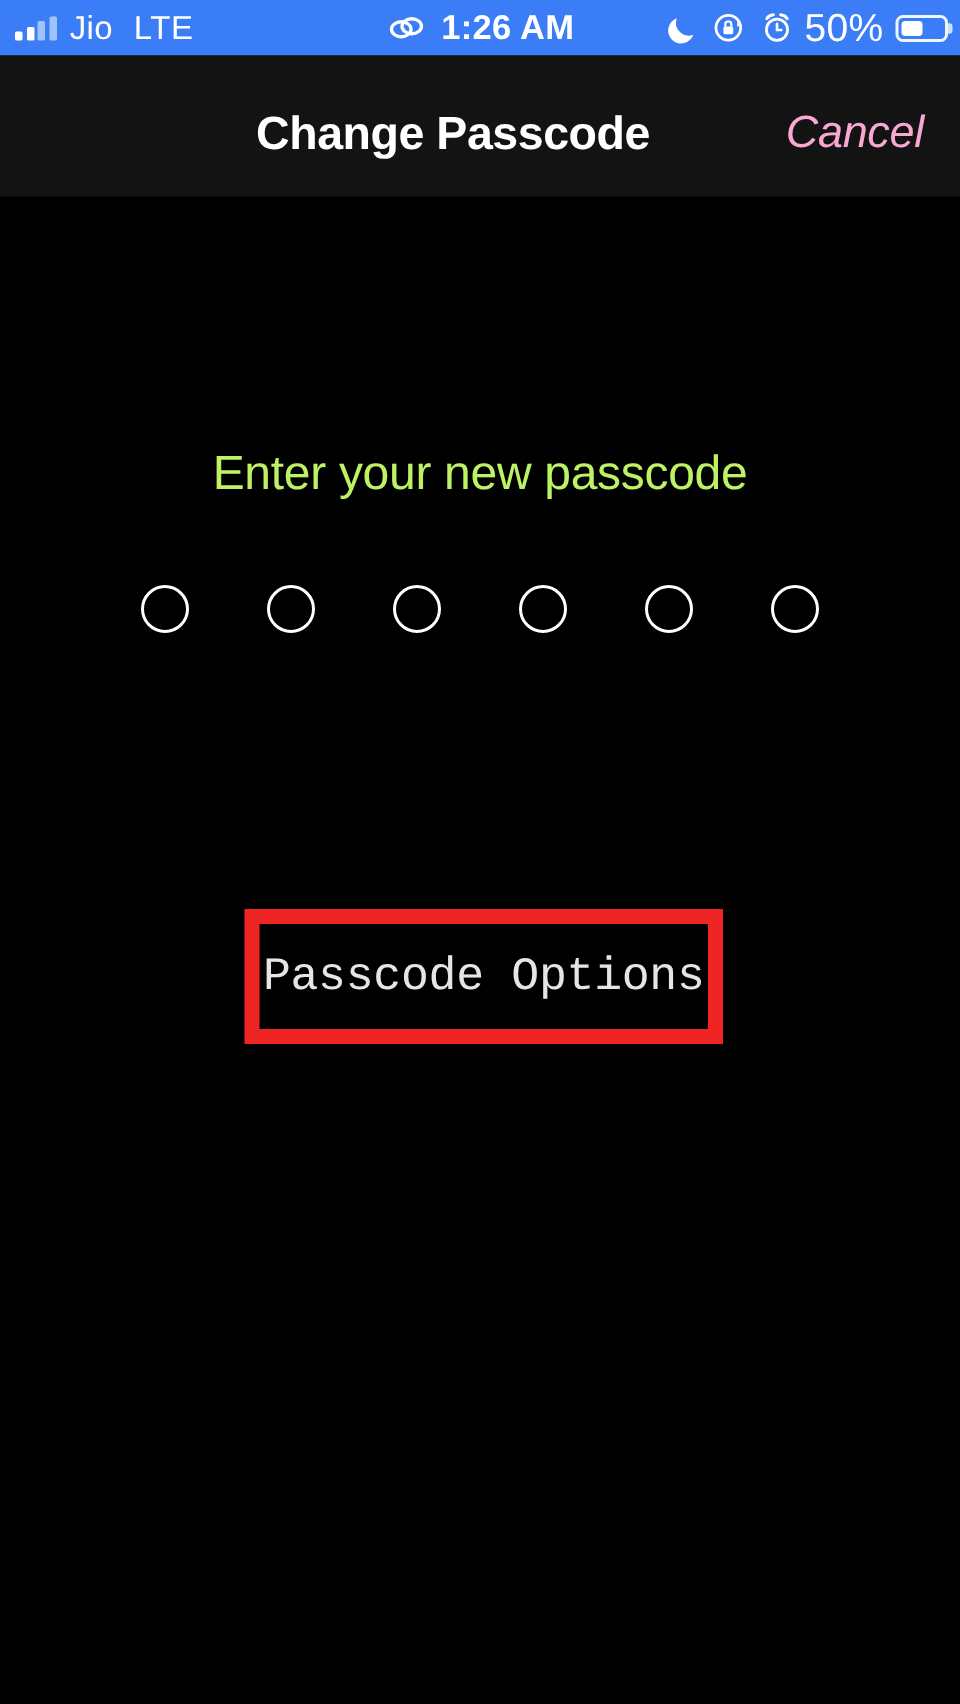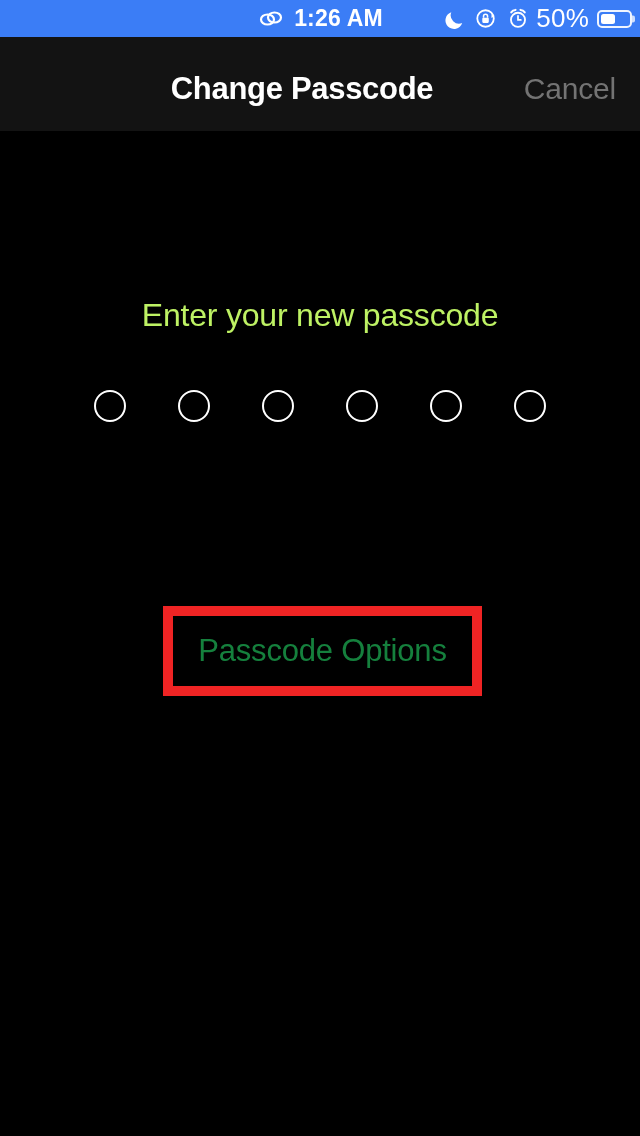--- a/index.html
+++ b/index.html
@@ -234,20 +234,30 @@
     white-space: nowrap;
   }
 </style>
 </head>
 <body>
 
 <div id="screen">
 
   <div id="status-bar" style="background: rgb(59, 125, 246);">
 
+    <div class="sb-left">
+      <span class="signal-bars">
+        <i class="b1" style="background: rgb(255, 255, 255);"></i>
+          <i class="b2" style="background: rgb(255, 255, 255);"></i>
+          <i class="b3" style="background: rgb(159, 195, 251);"></i>
+          <i class="b4" style="background: rgb(159, 195, 251);"></i>
+      </span>
+      <span class="carrier">Jio</span>
+      <span class="net-type">LTE</span>
+    </div>
 
     <div class="sb-center">
       <span class="sb-icon icon-link">
         <svg width="28" height="22" viewBox="0 0 28 22" fill="none">
           <ellipse cx="10.5" cy="11.5" rx="6.5" ry="5" stroke="#ffffff" stroke-width="2.2"></ellipse>
           <ellipse cx="17.5" cy="9.5" rx="6.5" ry="5" stroke="#ffffff" stroke-width="2.2"></ellipse>
         </svg>
       </span>
       <span class="sb-time">1:26 AM</span>
     </div>
@@ -276,35 +286,35 @@
       </span>
       <span class="battery-pct">50%</span>
       <span class="battery">
         <span class="fill" style="width:50%"></span>
       </span>
     </div>
   </div>
 
   <div id="nav-bar" style="background: rgb(19, 19, 19);">
     <div id="nav-title">Change Passcode</div>
-    <div id="cancel-button" style="color: #737373;">Cancel</div>
+    <div id="cancel-button" style="color: #f9a8d4; font-style: italic;">Cancel</div>
   </div>
 
   <div id="content">
 
     <div id="prompt-text">Enter your new passcode</div>
 
     <div id="passcode-dots">
       <span class="dot"></span>
       <span class="dot"></span>
       <span class="dot"></span>
       <span class="dot"></span>
       <span class="dot"></span>
       <span class="dot"></span>
     </div>
 
     <div id="passcode-options-highlight" style="border-color: rgb(239, 36, 36);">
-      <div id="passcode-options-button" style="color: #15803d;">Passcode Options</div>
+      <div id="passcode-options-button" style="color: #e5e5e5; font-family: Liberation Mono, monospace;">Passcode Options</div>
     </div>
 
   </div>
 
 </div>
 
 </body></html>

